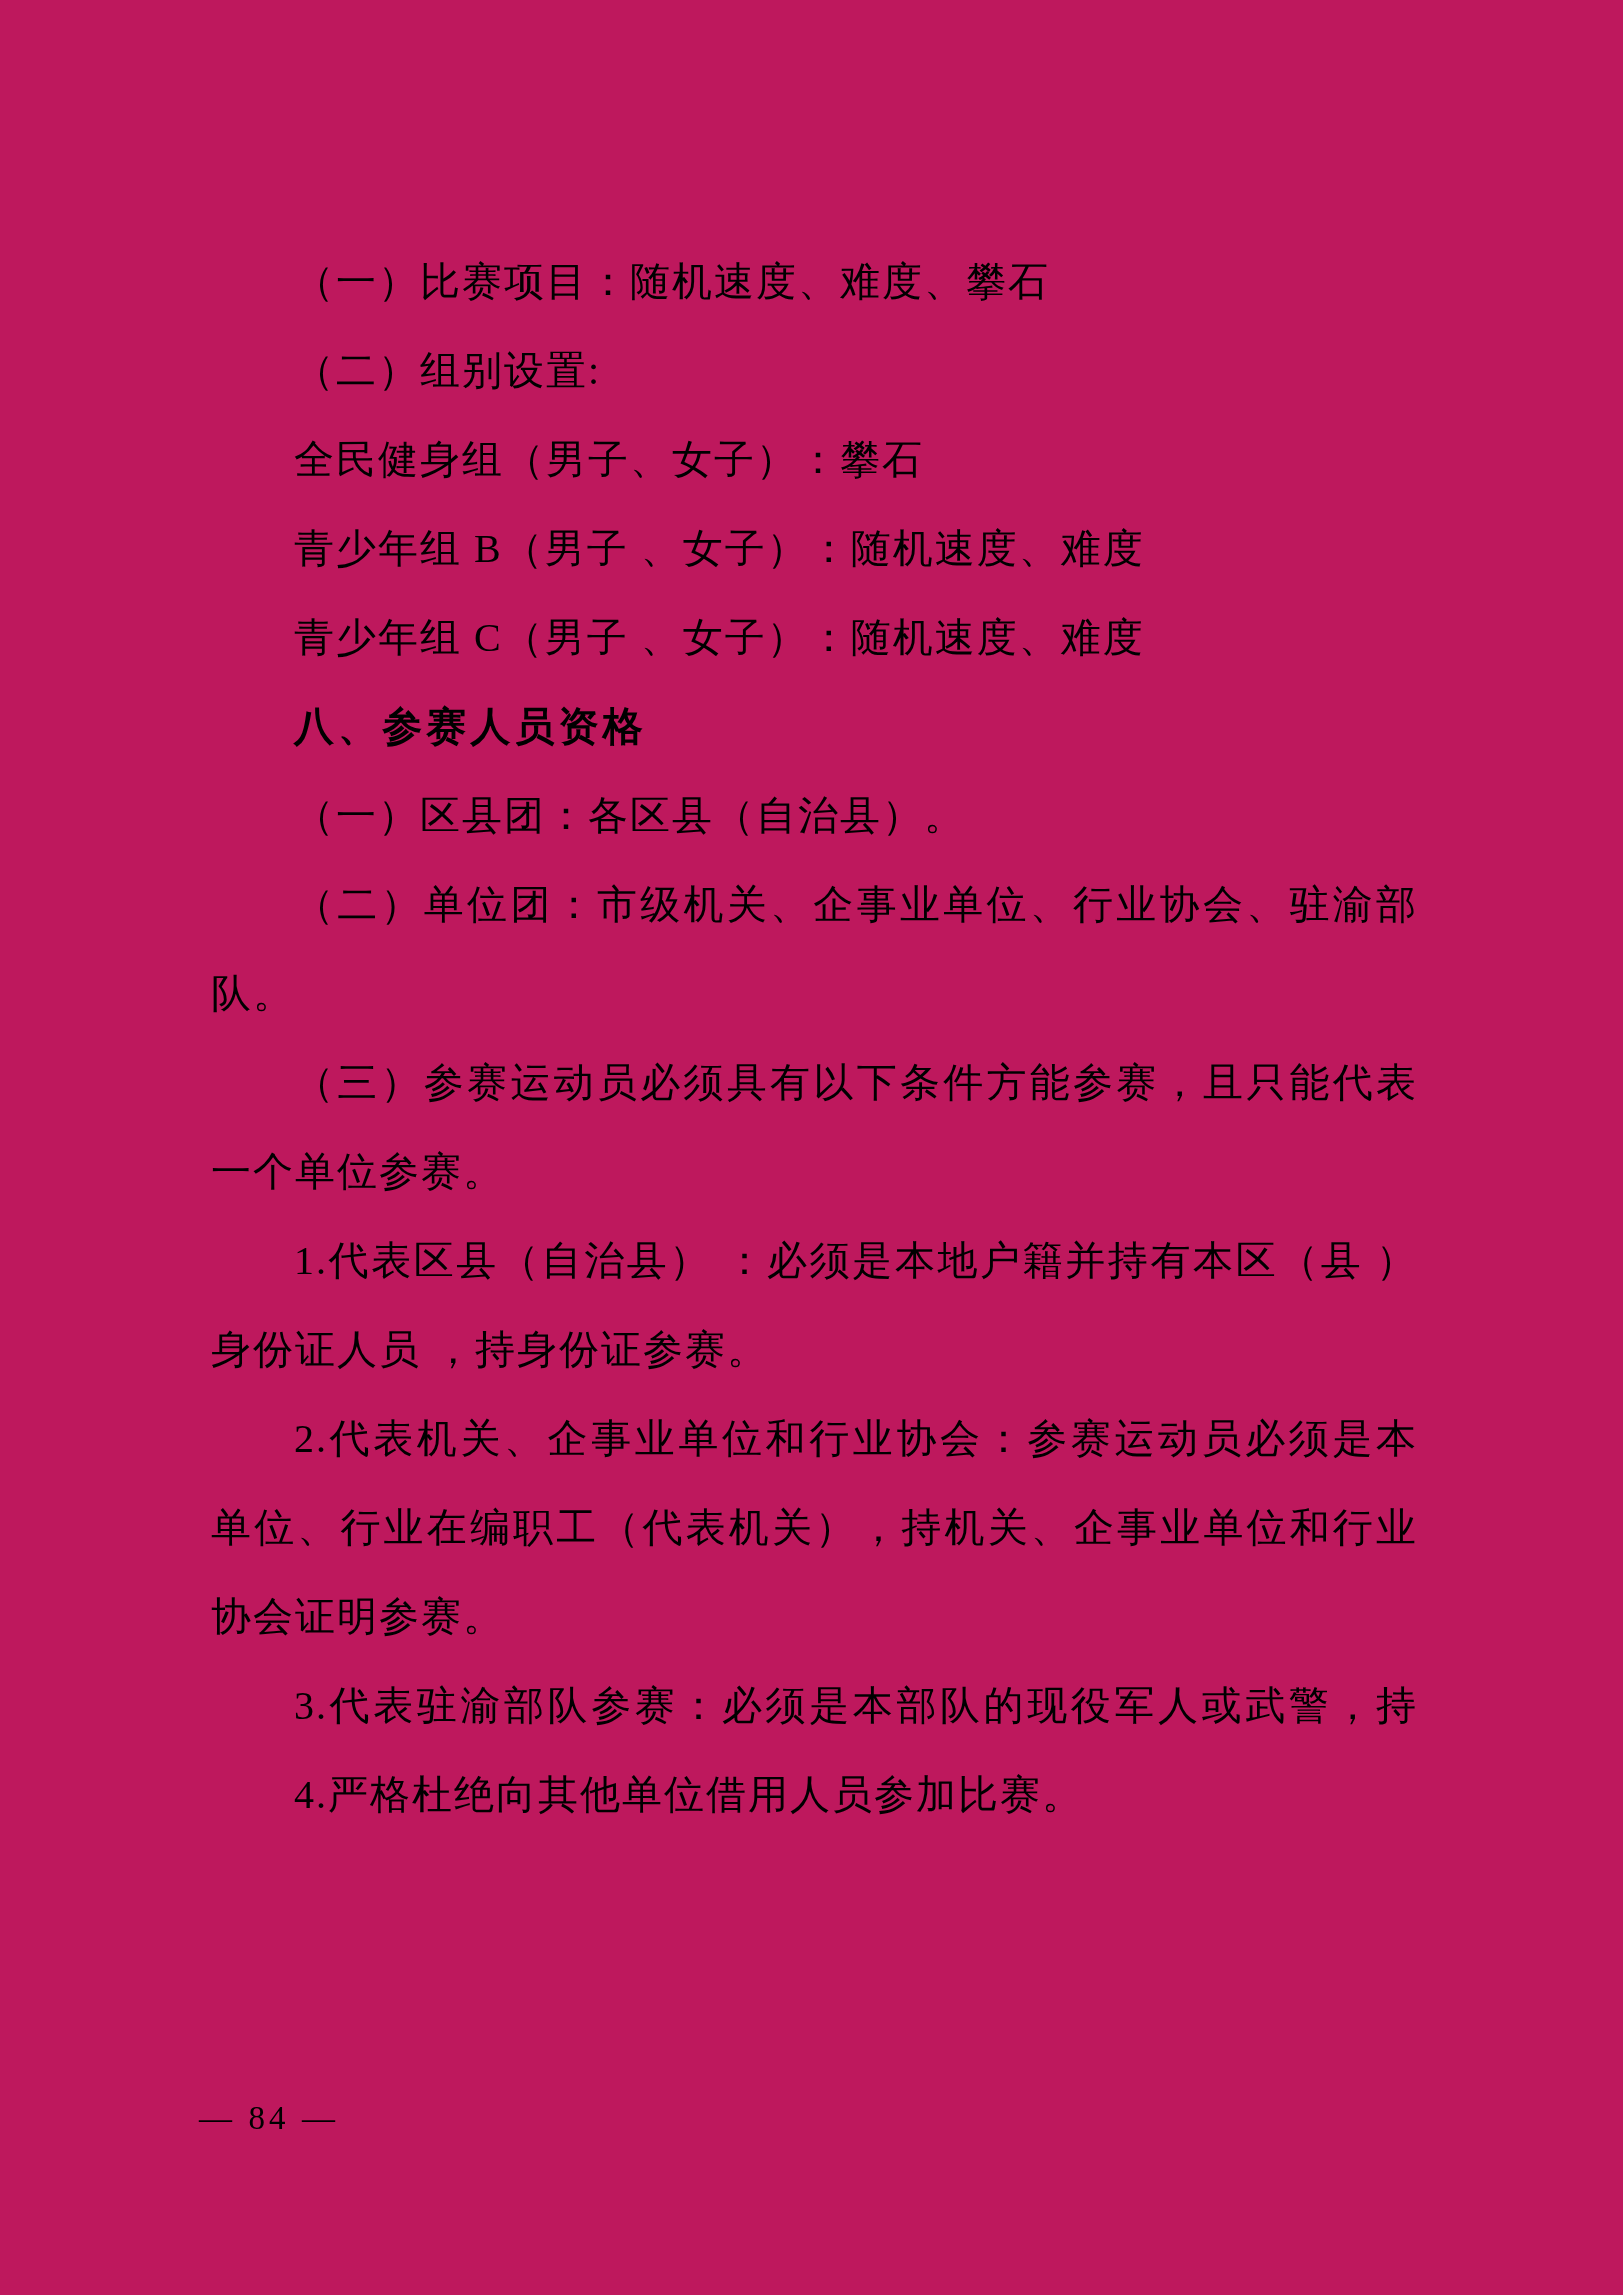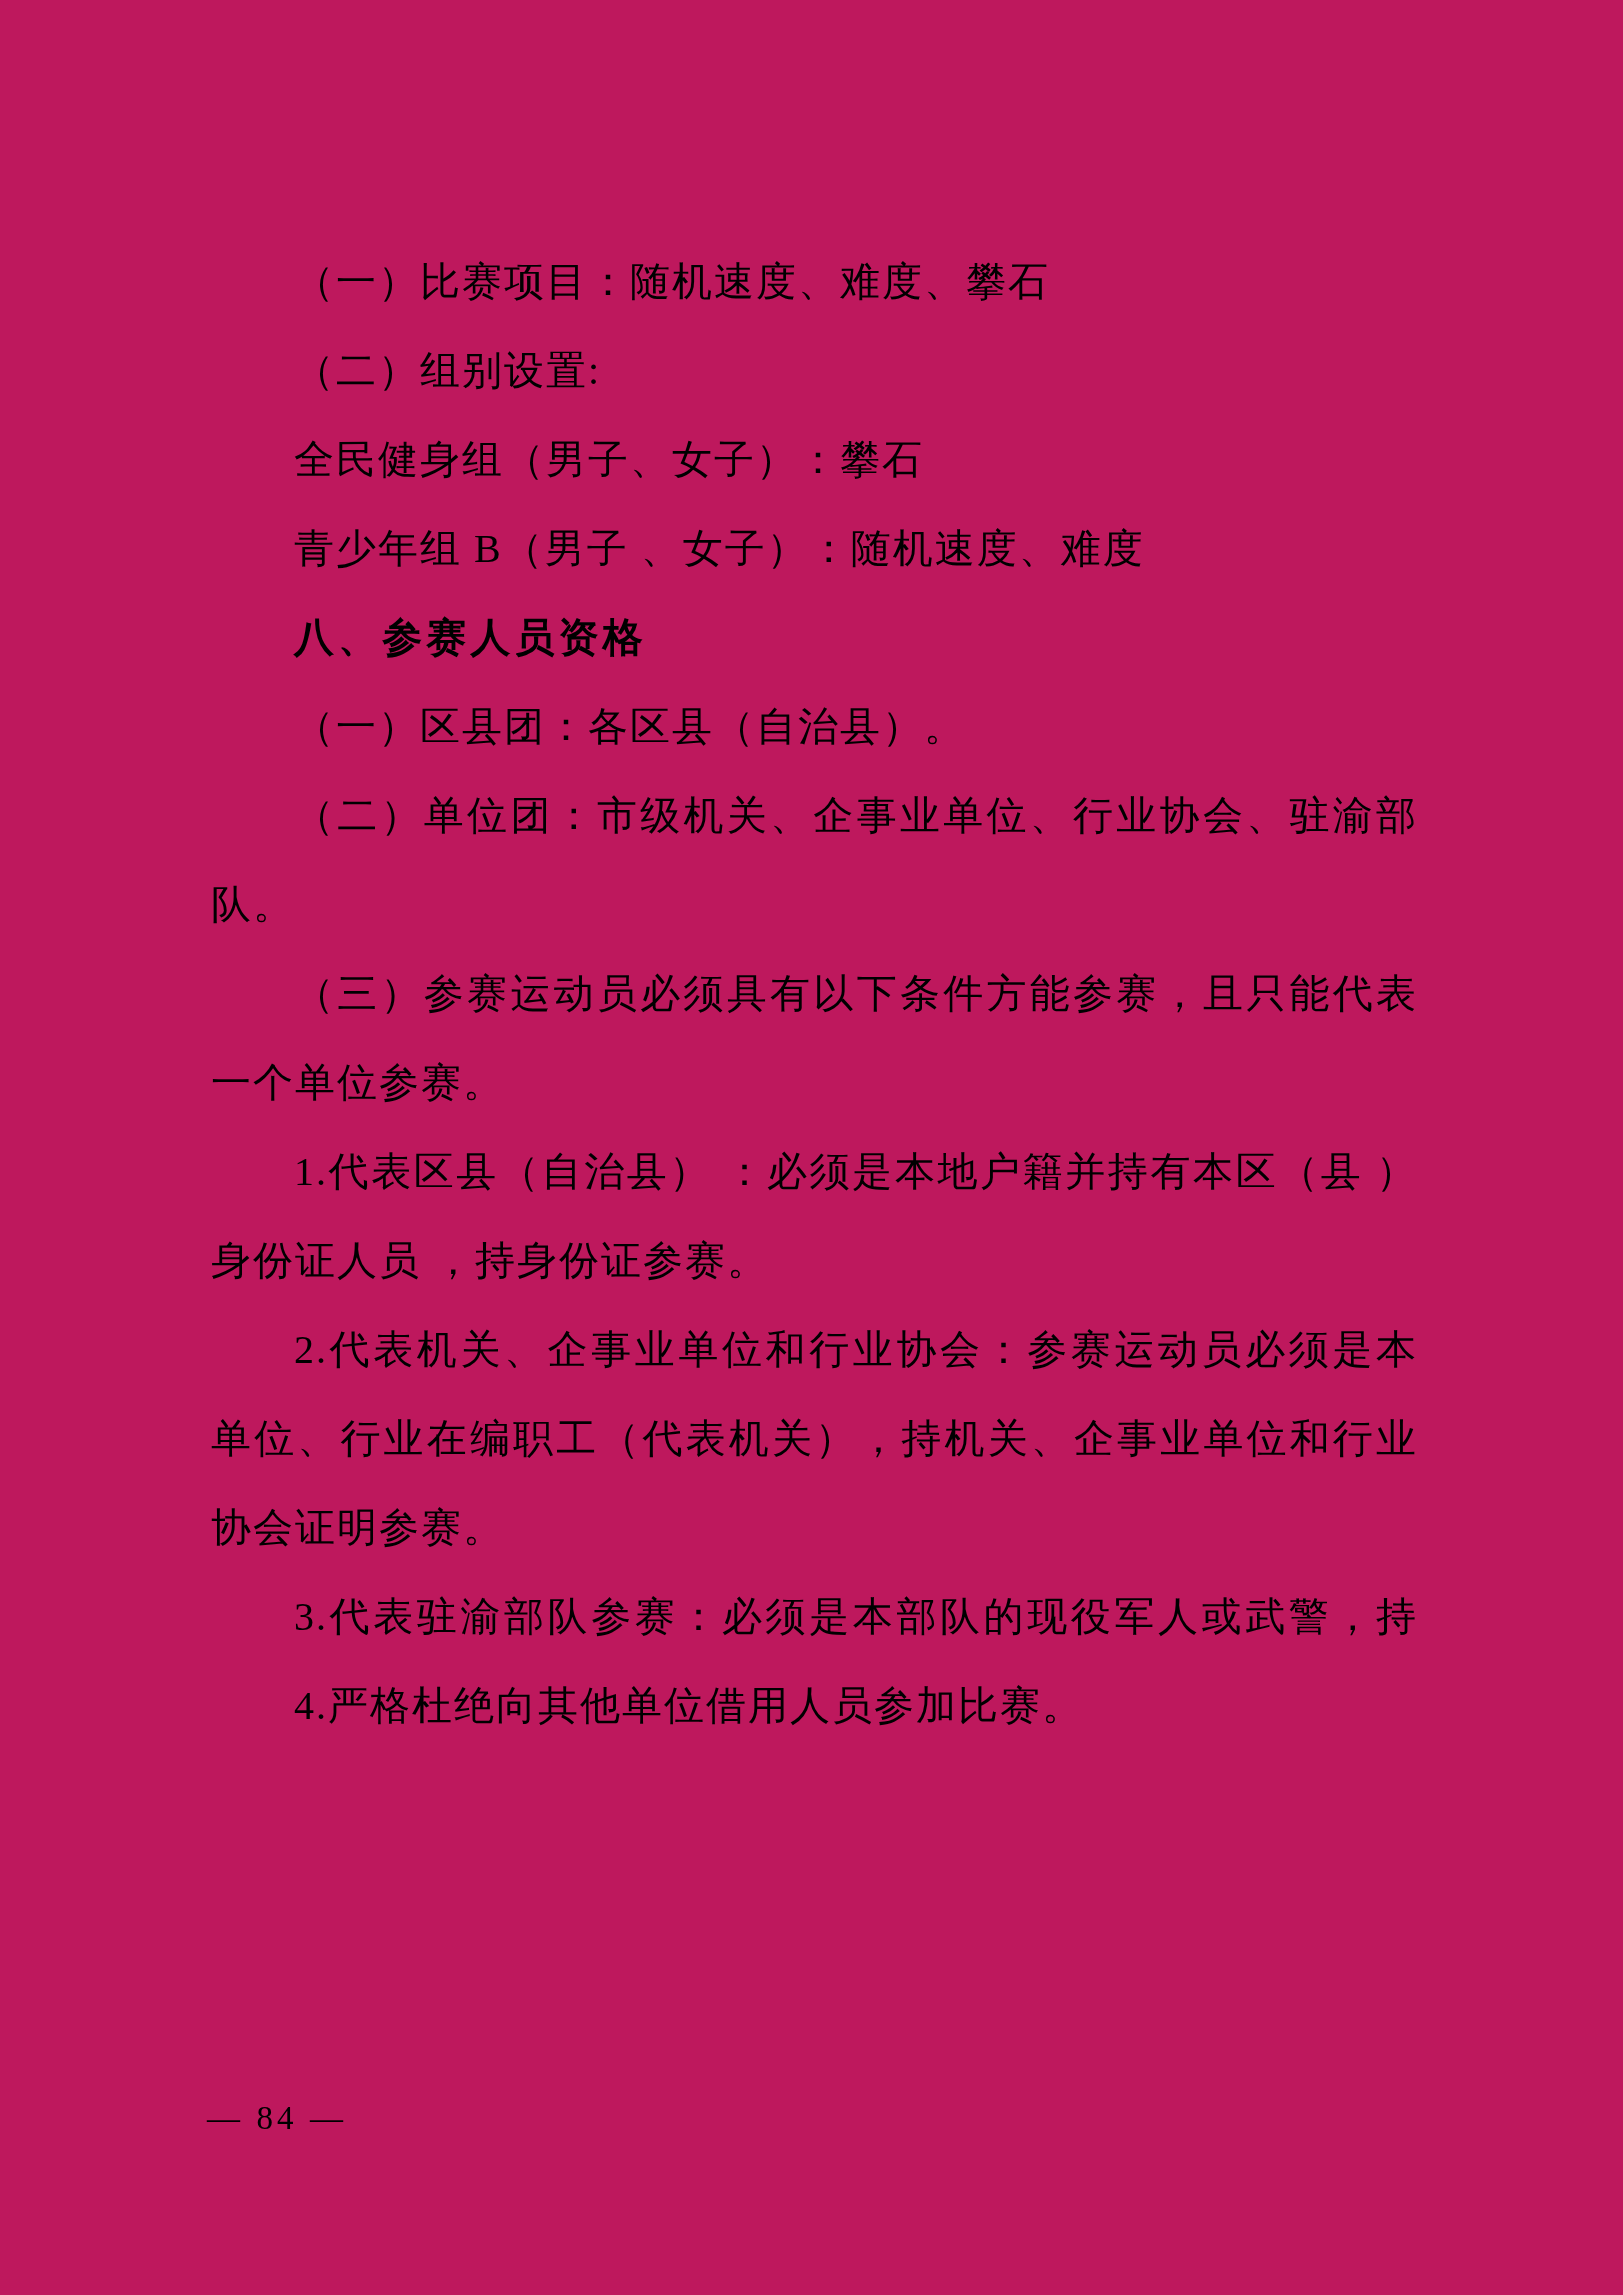--- a/index.html
+++ b/index.html
@@ -38,39 +38,40 @@
     text-align-last: justify;
     text-justify: inter-character;
   }
   .line.heading {
     font-family: "Liberation Sans", "DejaVu Sans", sans-serif;
     font-weight: 700;
     letter-spacing: 4.1px;
   }
   .footer {
     position: absolute;
-    left: 207px;
+    left: 199px;
     top: 2098px;
     font-family: "Liberation Serif", "DejaVu Serif", serif;
     font-size: 33px;
     line-height: 41px;
     letter-spacing: 4.1px;
     color: #000000;
     white-space: pre;
   }
 </style>
 </head>
 <body>
 
 <div class="page">
   <div class="content">
       <div class="line indent">（一）比赛项目：随机速度、难度、攀石</div>
       <div class="line indent">（二）组别设置:</div>
       <div class="line indent">全民健身组（男子、女子）：攀石</div>
       <div class="line indent">青少年组 B（男子 、女子）：随机速度、难度</div>
+      <div class="line indent">青少年组 C（男子 、女子）：随机速度、难度</div>
       <div class="line indent heading">八、参赛人员资格</div>
       <div class="line indent">（一）区县团：各区县（自治县）。</div>
       <div class="line indent fill">（二）单位团：市级机关、企事业单位、行业协会、驻渝部</div>
       <div class="line">队。</div>
       <div class="line indent fill">（三）参赛运动员必须具有以下条件方能参赛，且只能代表</div>
       <div class="line">一个单位参赛。</div>
       <div class="line indent fill">1.代表区县（自治县） ：必须是本地户籍并持有本区（县 ）</div>
       <div class="line">身份证人员 ，持身份证参赛。</div>
       <div class="line indent fill">2.代表机关、企事业单位和行业协会：参赛运动员必须是本</div>
       <div class="line fill">单位、行业在编职工（代表机关），持机关、企事业单位和行业</div>

